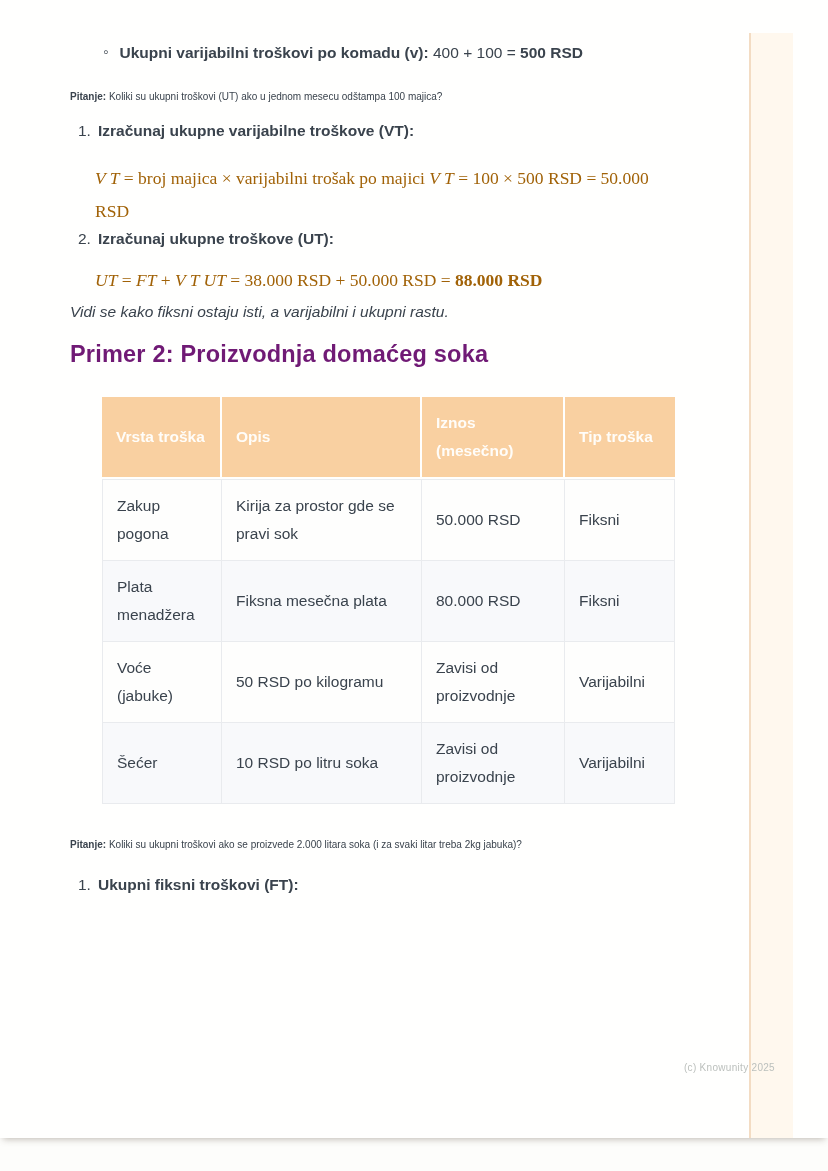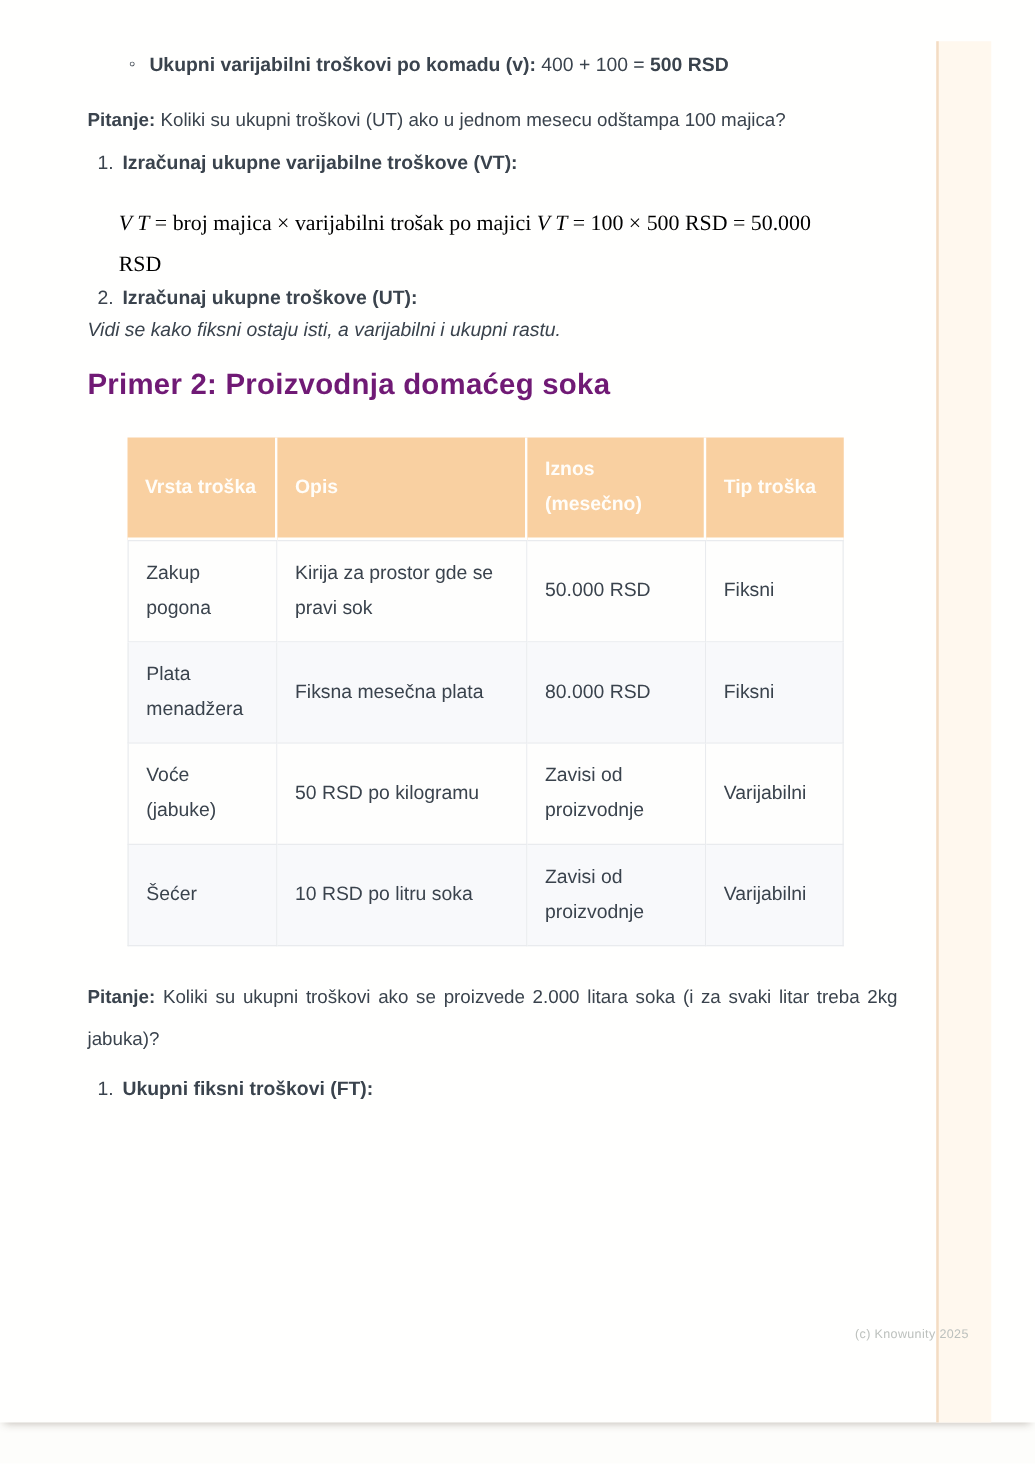--- a/index.html
+++ b/index.html
@@ -17,33 +17,33 @@
   .edge-strip {
     position:absolute; left:749px; top:33px; width:42px; height:1105px;
     background:#FFF8EE; border-left:2px solid #F3DCC3;
   }
   .content { position:absolute; left:70px; top:40px; width:648px; }
 
   .bullet-row { display:flex; gap:11px; margin:2px 0 0 33px; font-size:15.5px; line-height:22px; }
   .bullet-marker { font-weight:bold; transform:translateY(-1px); }
   .b { font-weight:bold; }
 
-  .para { margin:16px 0 0 0; font-size:15px; line-height:34px; text-align:justify; }
+  .para { margin:16px 0 0 0; font-size:10px; line-height:34px; text-align:justify; }
   .para2 { margin:24px 0 0 0; }
 
   .olitem { display:flex; gap:7px; margin:6px 0 0 8px; font-size:15.5px; line-height:22px; }
   .olitem .num { font-weight:normal; }
   .olitem .lbl { font-weight:bold; }
   .olitem2 { margin-top:0; }
   .olitem3 { margin-top:12px; }
 
   .formula {
     margin:20px 0 0 25px; width:572px;
     font-family:"Liberation Serif","DejaVu Serif",serif;
-    font-size:17.5px; line-height:33px; color:#000000;
+    font-size:17.5px; line-height:33px; color:#a16207;
   }
   .formula .var { font-style:italic; }
   .formula .rb { font-weight:bold; }
   .f-ut { margin-top:14px; }
   .f-200 { margin-top:16px; margin-left:0; }
 
   .subhead { margin:14px 0 0 0; font-size:15.5px; line-height:22px; font-weight:bold; }
 
   .note { margin:2px 0 0 0; font-size:15.5px; line-height:26px; font-style:italic; }
 
@@ -100,20 +100,21 @@
       <span class="lbl">Izračunaj ukupne varijabilne troškove (VT):</span>
     </div>
 
     <div class="formula"><span class="var">V T</span><span> = broj majica × varijabilni trošak po majici </span><span class="var">V T</span><span> = 100 × 500 RSD = 50.000 RSD</span></div>
 
     <div class="olitem olitem2">
       <span class="num">2.</span>
       <span class="lbl">Izračunaj ukupne troškove (UT):</span>
     </div>
 
+    <div class="formula f-ut"><span class="var">UT</span><span> = </span><span class="var">FT</span><span> + </span><span class="var">V T</span><span class="var"> UT</span><span> = 38.000 RSD + 50.000 RSD = </span><span class="rb">88.000 RSD</span></div>
 
 
 
     <p class="note">Vidi se kako fiksni ostaju isti, a varijabilni i ukupni rastu.</p>
 
     <h2 class="h2">Primer 2: Proizvodnja domaćeg soka</h2>
 
     <table class="cost-table">
       <colgroup>
           <col class="c1">

